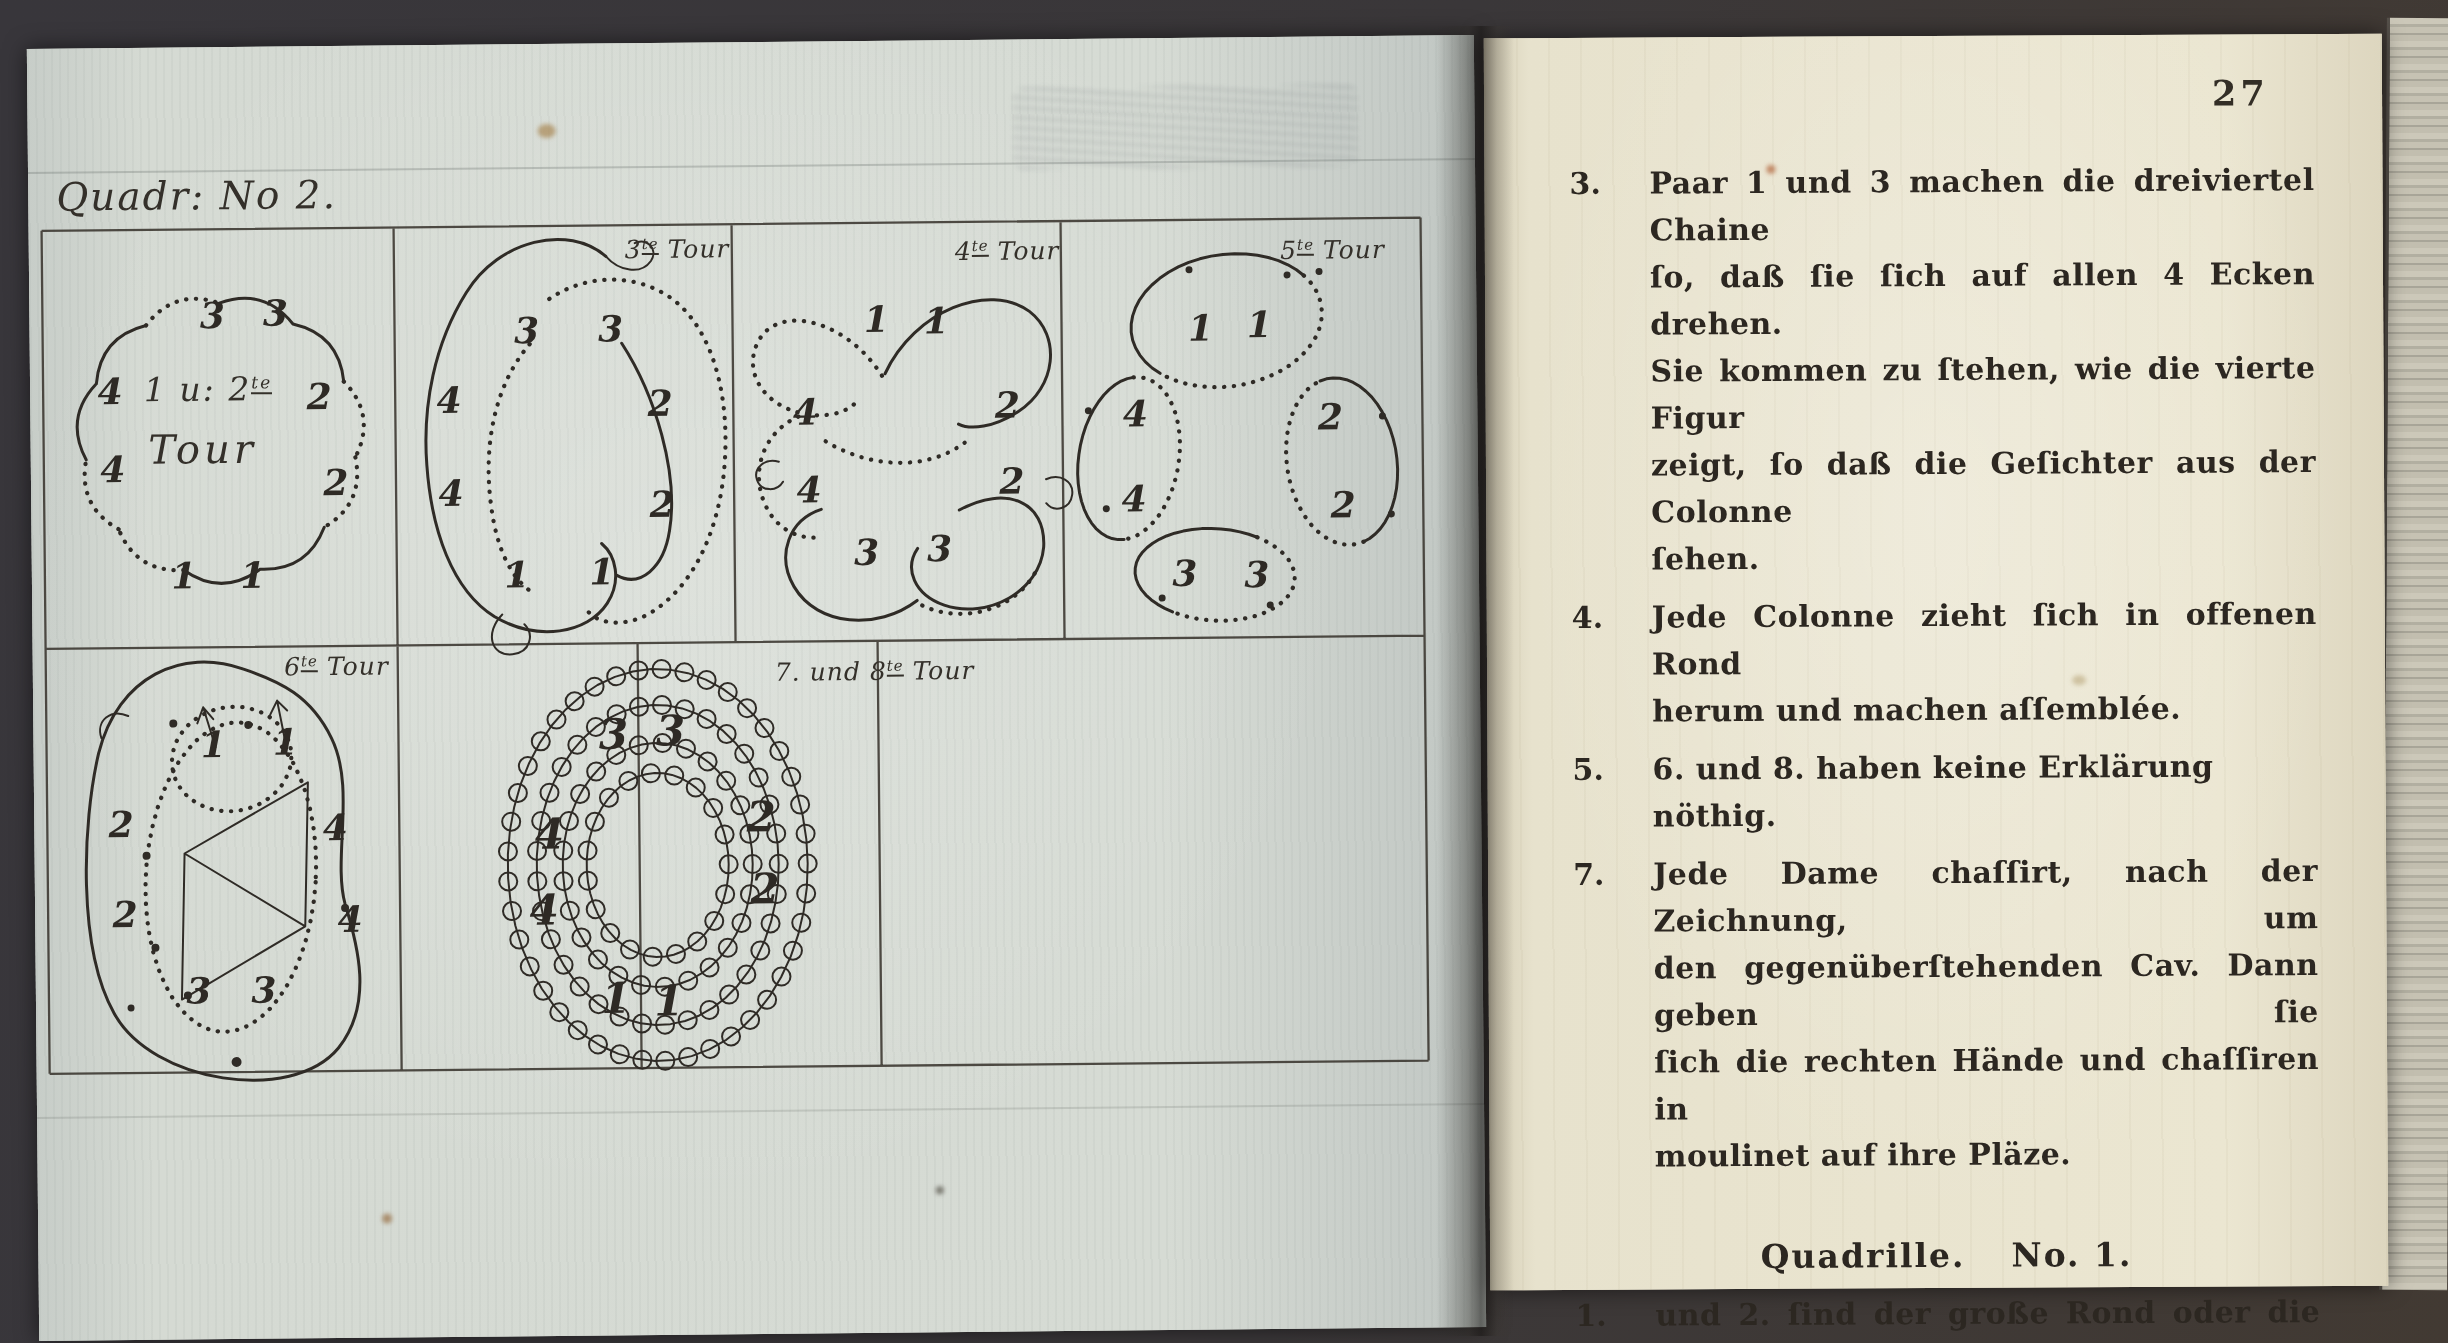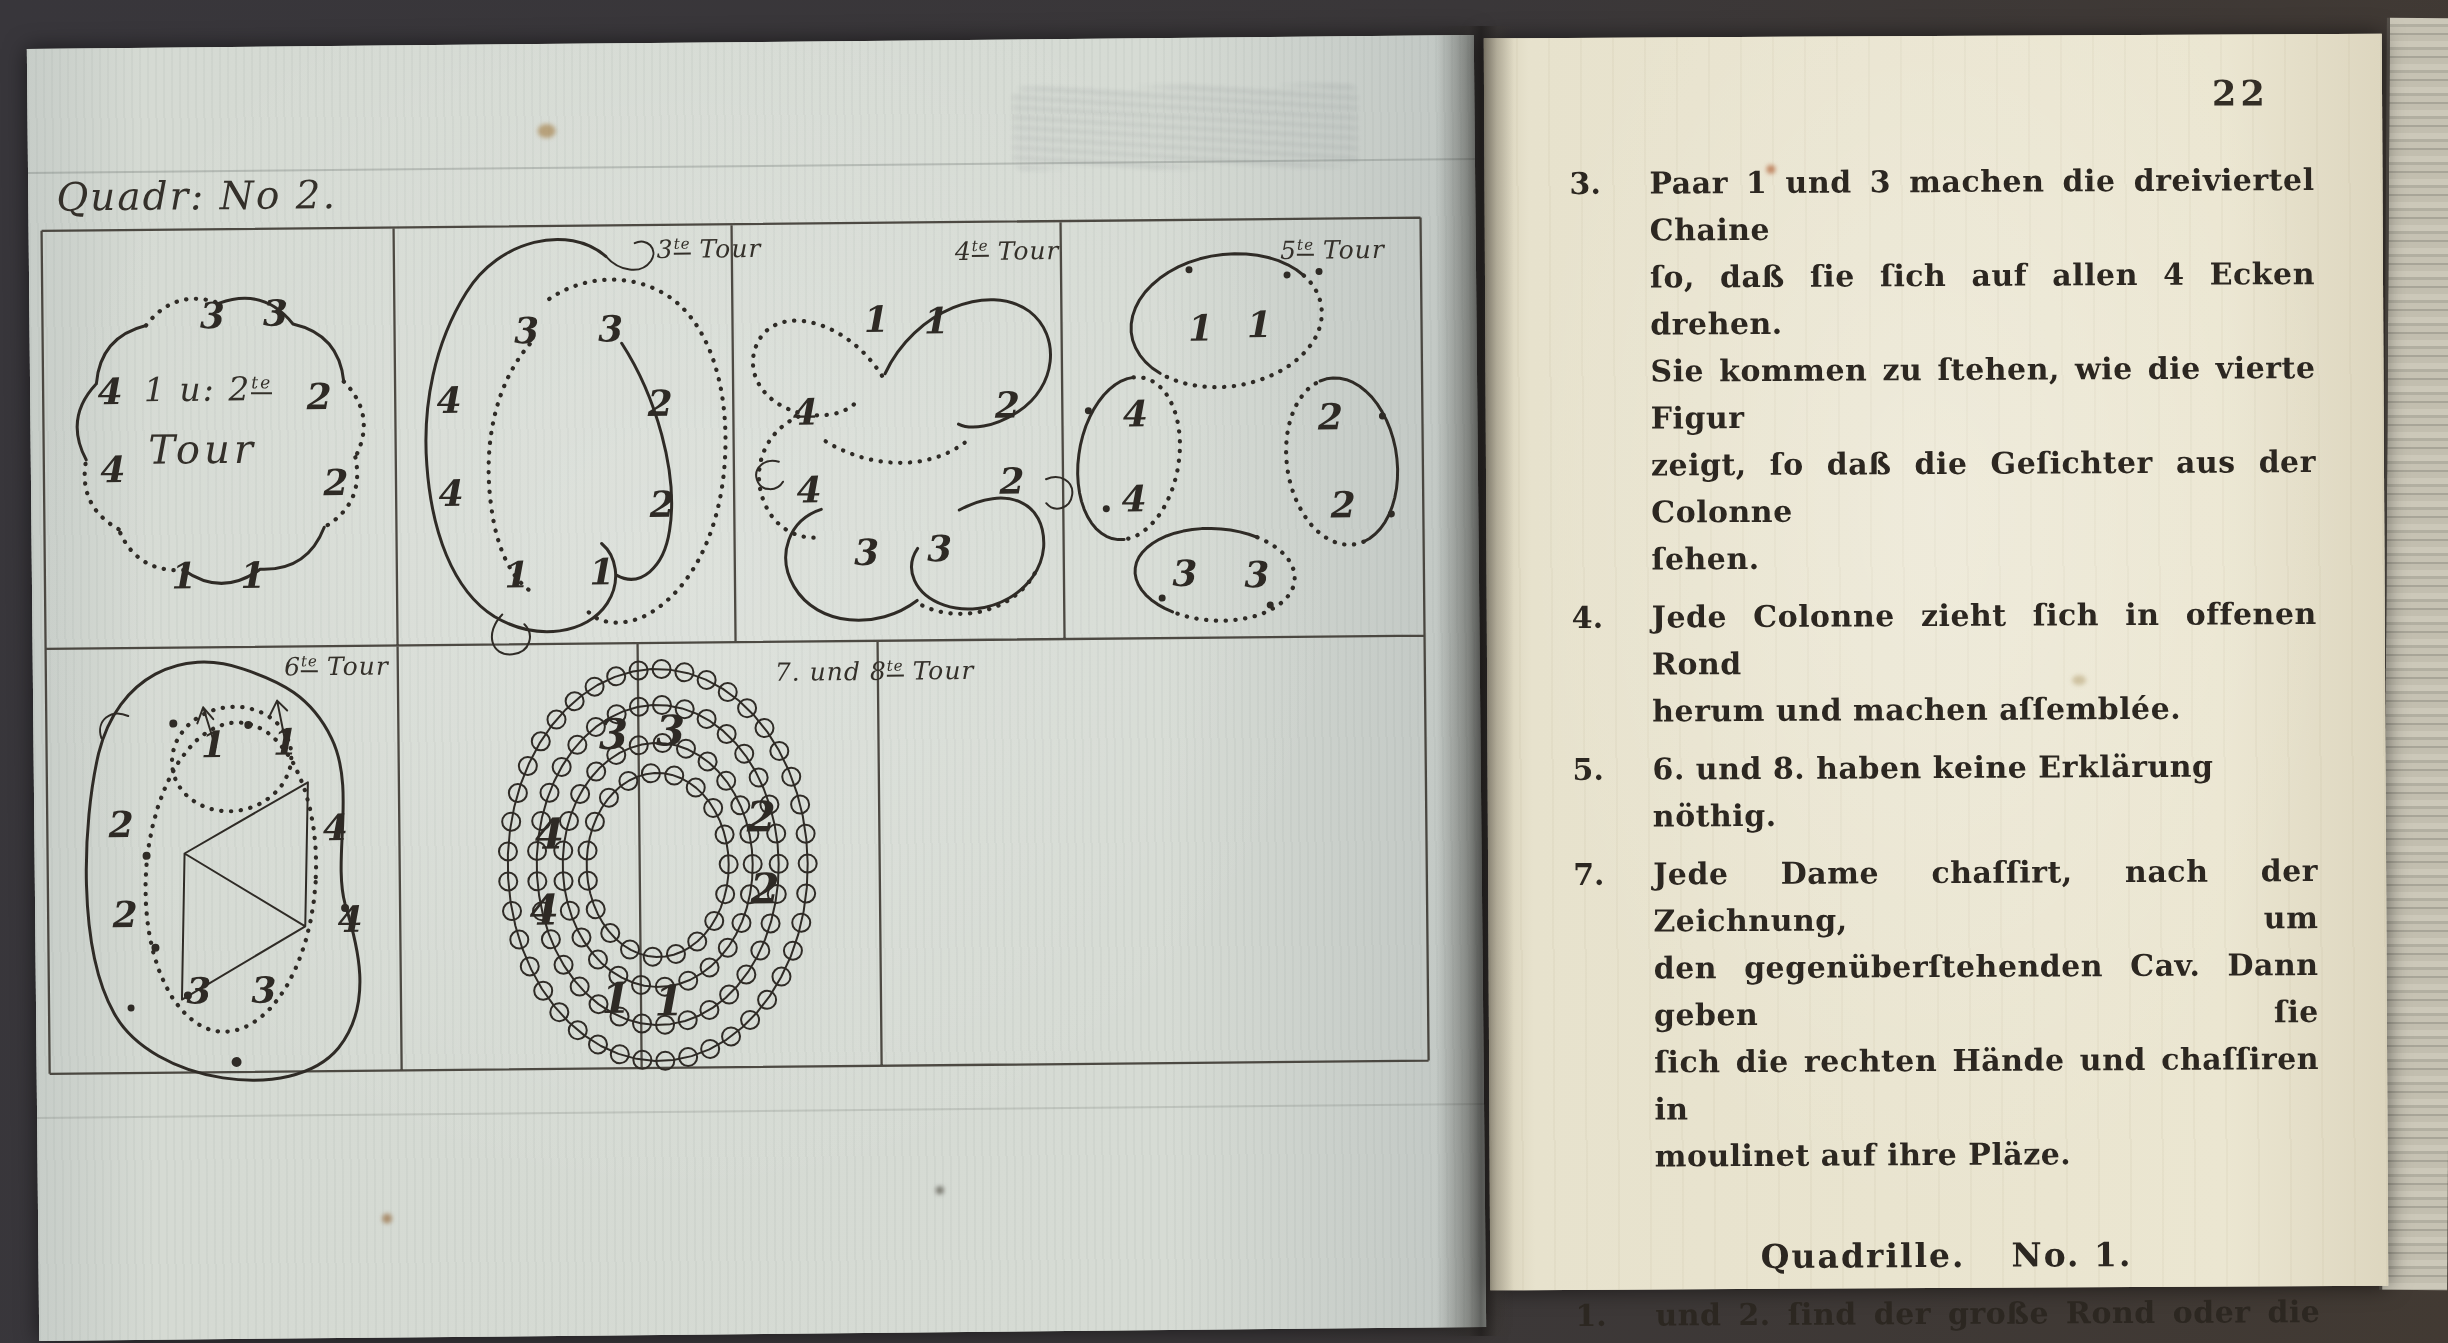--- a/index.html
+++ b/index.html
@@ -240,21 +240,21 @@
         <circle cx="594.5" cy="737.7" r="9" class="ink thin" fill="none"></circle>
         <circle cx="617.1" cy="730.3" r="9" class="ink thin" fill="none"></circle>
         <circle cx="640.4" cy="732.8" r="9" class="ink thin" fill="none"></circle>
         <circle cx="661.8" cy="745.0" r="9" class="ink thin" fill="none"></circle>
         <circle cx="679.0" cy="765.5" r="9" class="ink thin" fill="none"></circle>
         <circle cx="690.2" cy="792.1" r="9" class="ink thin" fill="none"></circle>
       </svg>
 
     <div class="lp-title" style="left:28px;top:126px">Quadr: No 2.</div>
 
-    <div class="tour-label" style="left:628px;top:192px;width:104px;text-align:right"><span>3</span><sup>te</sup><span> Tour</span></div>
+    <div class="tour-label" style="left:596px;top:192px;width:104px;text-align:right"><span>3</span><sup>te</sup><span> Tour</span></div>
     <div class="tour-label" style="left:926px;top:197px;width:104px;text-align:right"><span>4</span><sup>te</sup><span> Tour</span></div>
     <div class="tour-label" style="left:1250px;top:199px;width:106px;text-align:right"><span>5</span><sup>te</sup><span> Tour</span></div>
     <div class="tour-label" style="left:250px;top:606px;width:106px;text-align:right"><span>6</span><sup>te</sup><span> Tour</span></div>
     <div class="tour-label" style="left:742px;top:616px;width:290px"><span>7. und 8</span><sup>te</sup><span> Tour</span></div>
 
     <div class="p1c" style="left:178px;top:342px"><span>1 u: 2</span><sup>te</sup></div>
     <div class="p1c p1c2" style="left:172px;top:402px">Tour</div>
 
     <div class="crease" style="top:123px"></div>
     <div class="crease" style="top:1068px;opacity:.7"></div>
@@ -306,21 +306,21 @@
       <span class="dn" style="left: 637px; top: 688px; font-size: 42px;">3</span>
       <span class="dn" style="left: 727px; top: 775px; font-size: 42px;">2</span>
       <span class="dn" style="left: 730px; top: 847px; font-size: 42px;">2</span>
       <span class="dn" style="left: 515px; top: 790px; font-size: 42px;">4</span>
       <span class="dn" style="left: 509px; top: 866px; font-size: 42px;">4</span>
       <span class="dn" style="left: 580px; top: 955px; font-size: 42px;">1</span>
       <span class="dn" style="left: 633px; top: 958px; font-size: 42px;">1</span>
     </div>
 
   <div class="page page-right">
-    <div class="pageno">22</div>
+    <div class="pageno">27</div>
     <div class="text-block">
         <div class="para">
           <span class="pnum">3.</span>
           <div class="pline just">Paar 1 und 3 machen die dreiviertel Chaine</div>
           <div class="pline just">ſo, daß ſie ſich auf allen 4 Ecken drehen.</div>
           <div class="pline just">Sie kommen zu ſtehen, wie die vierte Figur</div>
           <div class="pline just">zeigt, ſo daß die Geſichter aus der Colonne</div>
           <div class="pline">ſehen.</div>
         </div>
         <div class="para">

